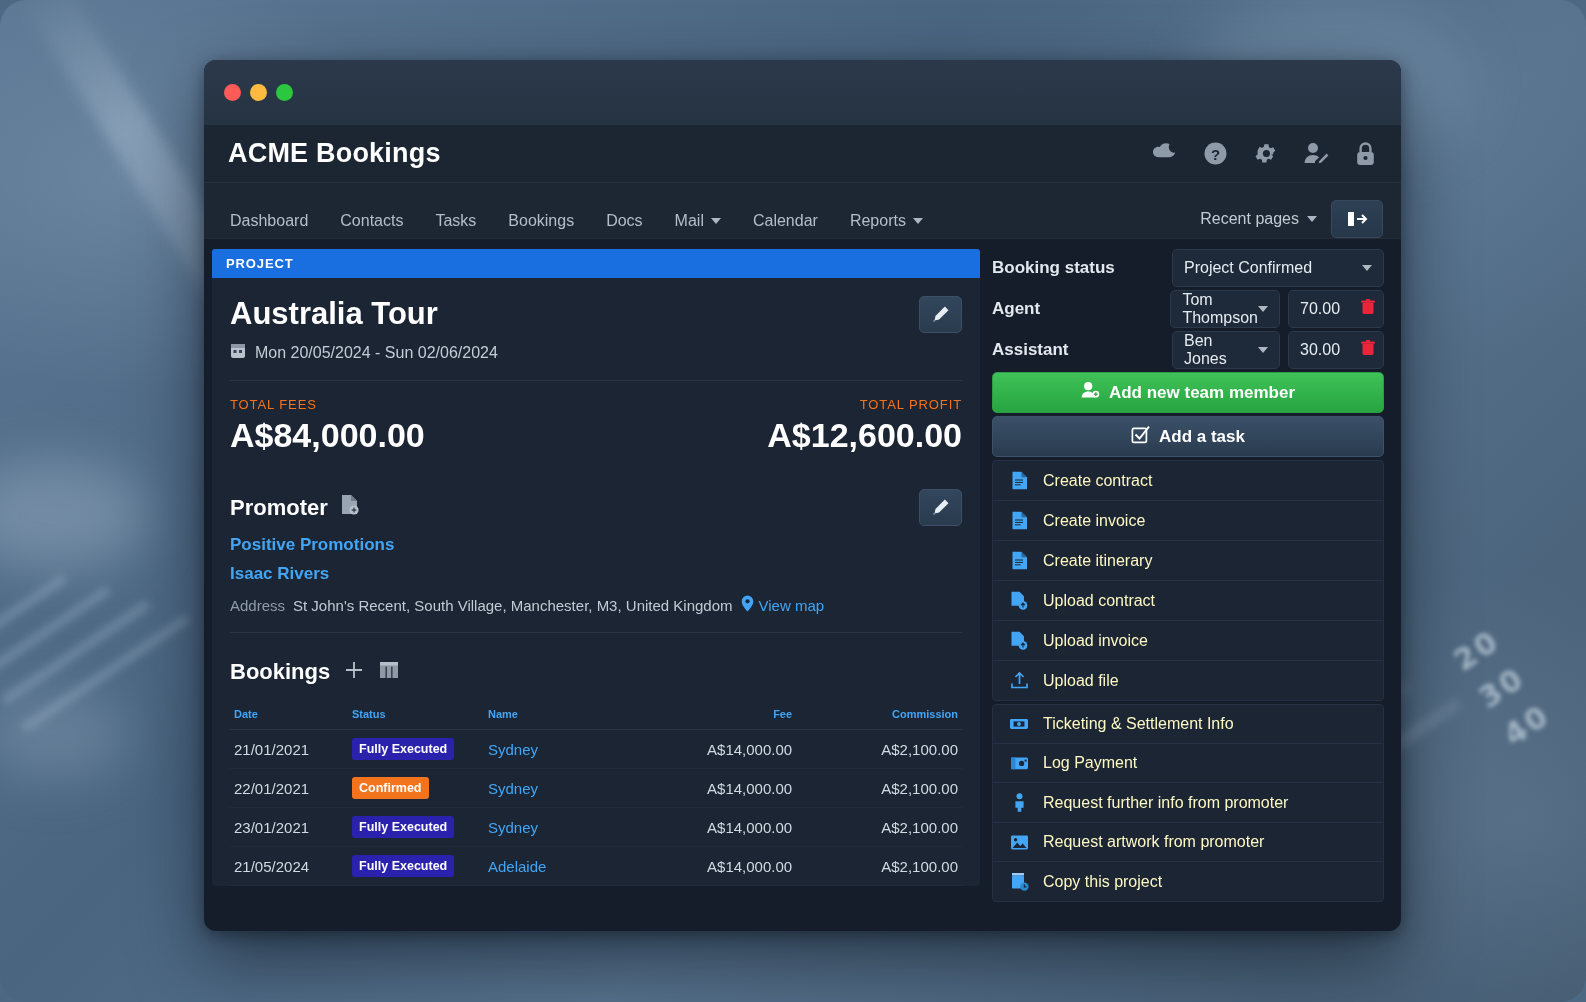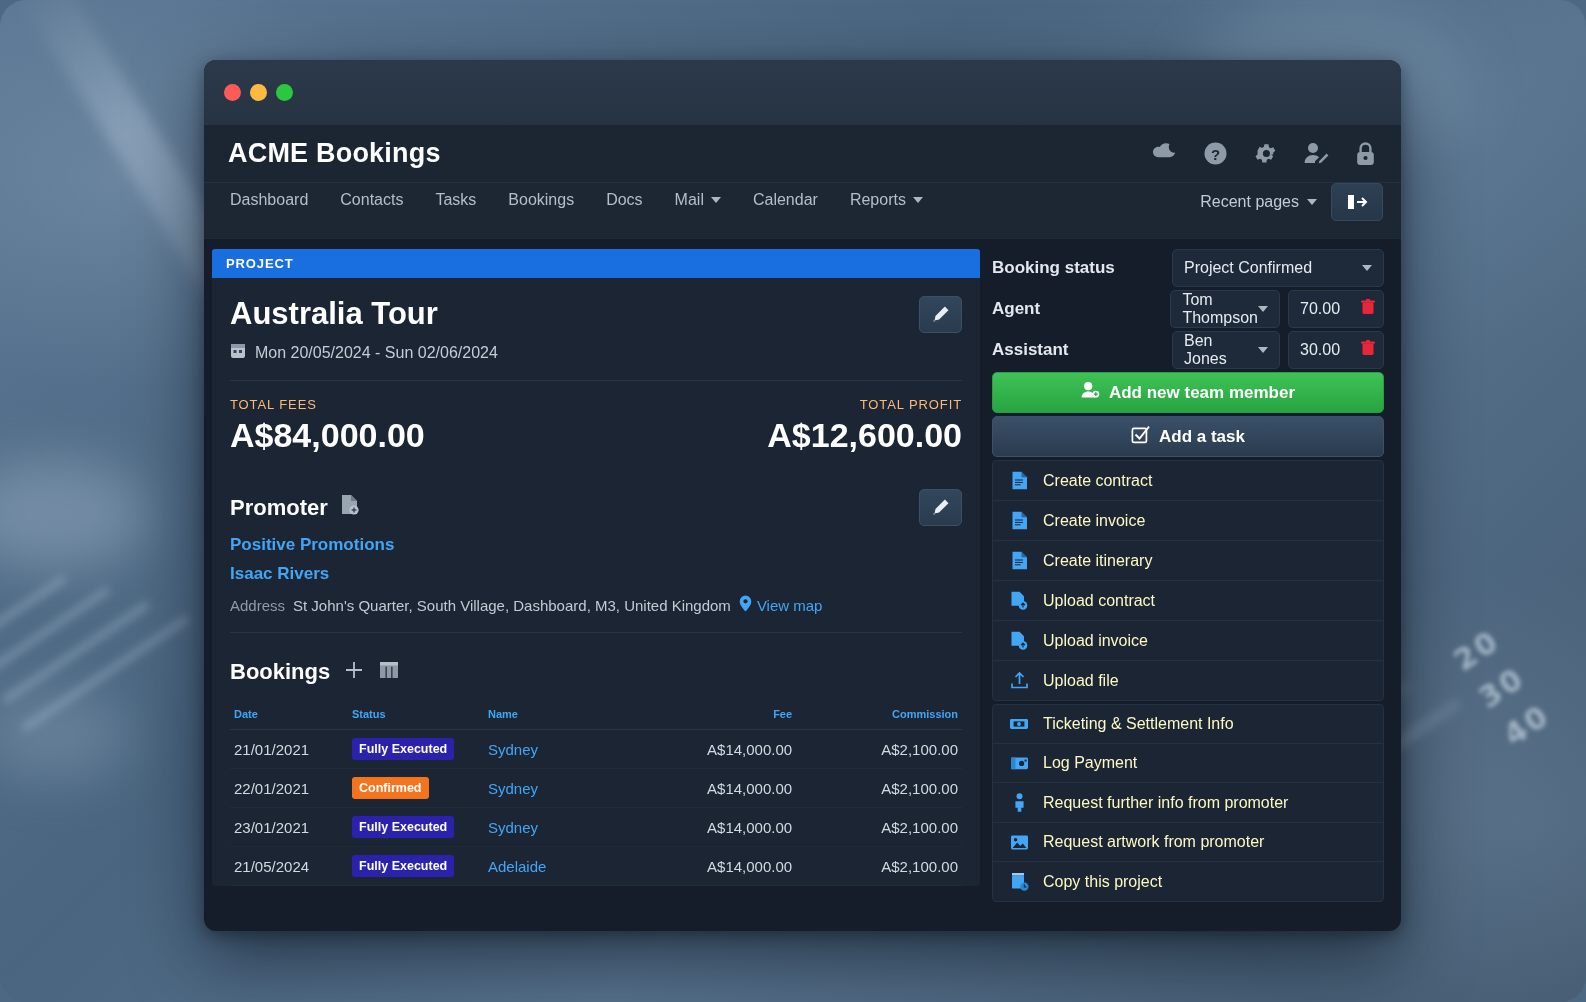--- a/index.html
+++ b/index.html
@@ -83,21 +83,21 @@
     padding: 0 25px 0 24px;
     border-bottom: 1px solid #253040;
   }
   #brand { color: #fff; font-size: 27px; font-weight: bold; letter-spacing: .2px; }
   #header-icons { display: flex; align-items: center; gap: 25px; }
   #header-icons .hicon { color: #8e9aa8; display: flex; align-items: center; }
 
   
   #navbar {
     flex: 0 0 56px; background: #1d2733;
-    display: flex; align-items: flex-start; justify-content: space-between;
+    display: flex; align-items: flex-end; justify-content: space-between;
     padding: 0 18px 0 10px;
     border-bottom: 1px solid #212b38;
   }
   #nav-left { display: flex; align-items: center; }
   .nav-item {
     color: #b5bec8; font-size: 16px; padding: 8px 16px;
     display: flex; align-items: center; gap: 7px; cursor: pointer;
   }
   .caret {
     width: 0; height: 0; border-left: 5px solid transparent;
@@ -136,21 +136,21 @@
   }
   #project-meta {
     display: flex; justify-content: space-between; align-items: center;
     color: #ccd4de; font-size: 15px; margin-top: 22px;
   }
   #project-meta .lnk { color: #42a5f5; cursor: pointer; }
   #changelog { display: flex; align-items: center; gap: 7px; }
   .divider { height: 1px; background: #2a3546; margin: 17px 0 0 0; }
 
   #fees-row { display: flex; justify-content: space-between; padding-top: 16px; }
-  .fee-block .fee-label { color: #fdba74; font-size: 13px; letter-spacing: .9px; }
+  .fee-block .fee-label { color: #f97316; font-size: 13px; letter-spacing: .9px; }
   .fee-block .fee-value { color: #fff; font-size: 34px; font-weight: bold; margin-top: 4px; }
   .fee-block.right { text-align: right; }
 
   #promoter-head {
     display: flex; justify-content: space-between; align-items: center;
     margin-top: 34px;
   }
   #promoter-head h3 { color: #fff; font-size: 22px; font-weight: bold; display: flex; align-items: center; gap: 12px; }
   .promoter-line { color: #42a5f5; font-size: 17px; font-weight: bold; margin-top: 9px; cursor: pointer; }
   #promoter-address { display: flex; align-items: center; gap: 8px; margin-top: 11px; font-size: 15px; color: #c2cad4; }
@@ -380,21 +380,21 @@
               <svg width="19" height="19" viewBox="0 0 20 20">
                   <path fill="#e8eef5" d="M14.6 1.6l3.8 3.8-9.9 9.9-4.8 1 1-4.8 9.9-9.9z"></path>
                   <path fill="#9fb2c5" d="M2.4 17.6l2.1-.5-1.6-1.6-.5 2.1z"></path>
                 </svg>
             </div>
           </div>
           <div class="promoter-line">Positive Promotions</div>
           <div class="promoter-line">Isaac Rivers</div>
           <div id="promoter-address">
             <span class="addr-lab">Address</span>
-            <span>St John's Quarter, South Village, Dashboard, M3, United Kingdom</span>
+            <span>St John's Recent, South Village, Manchester, M3, United Kingdom</span>
             <span id="view-map">
               <span>
                 <svg width="13" height="17" viewBox="0 0 13 17">
                     <path fill="#42a5f5" d="M6.5.6A5.8 5.8 0 00.7 6.4c0 4.3 5.8 10 5.8 10s5.8-5.7 5.8-10A5.8 5.8 0 006.5.6z"></path>
                     <circle cx="6.5" cy="6.3" r="2.1" fill="#1b2533"></circle>
                   </svg>
               </span>
               <span>View map</span>
             </span>
           </div>

